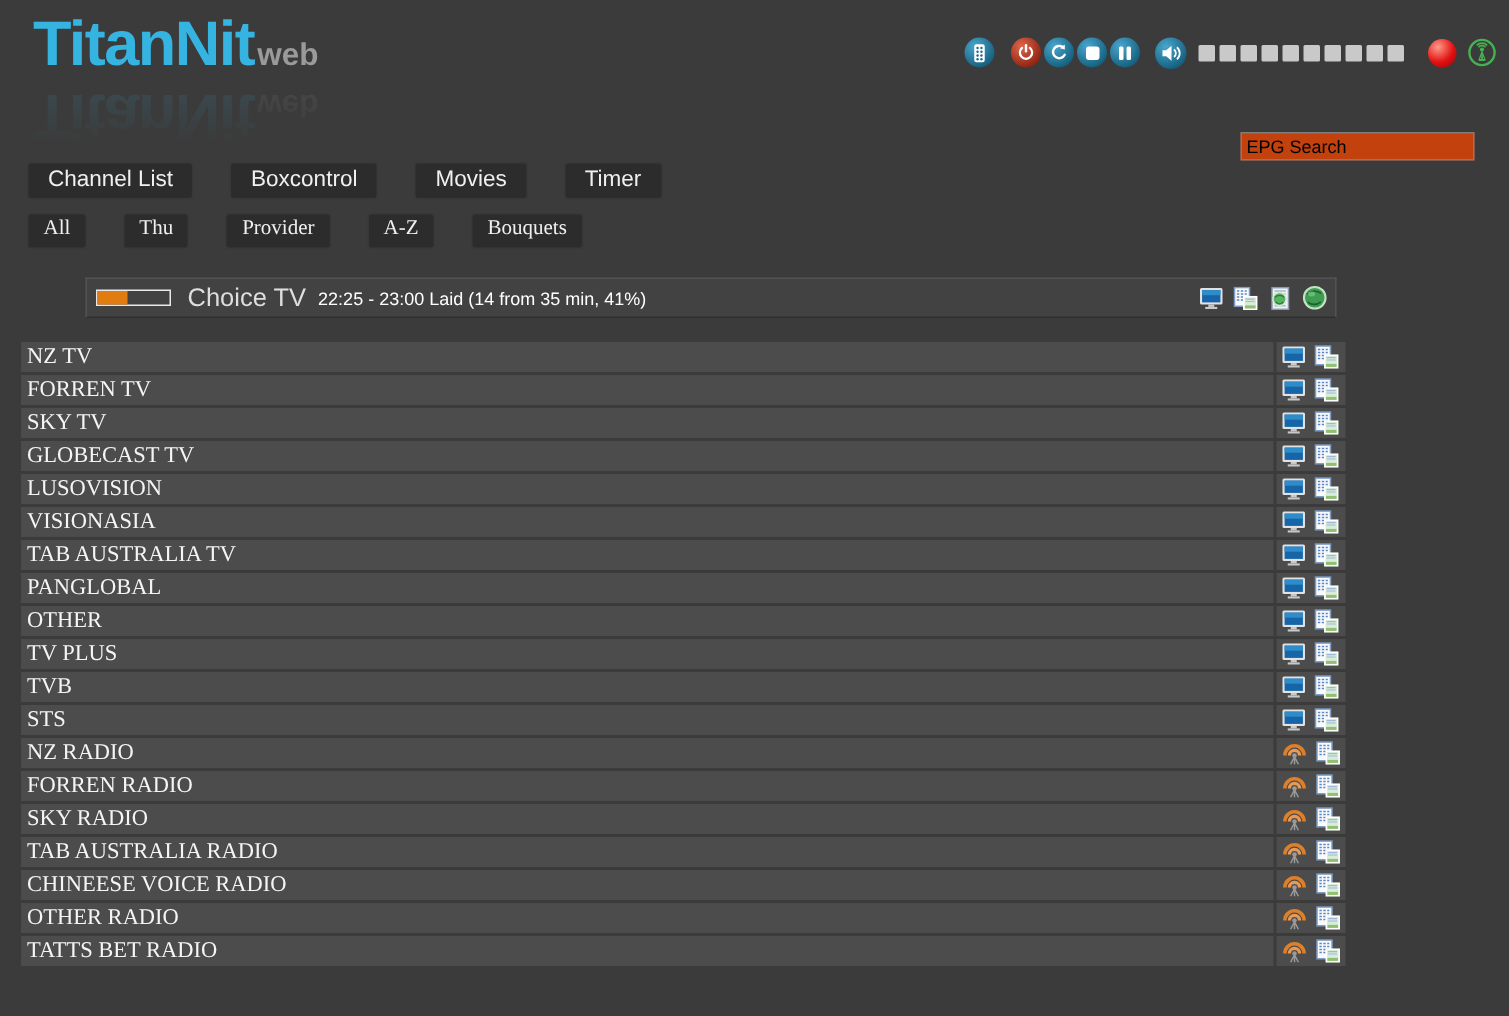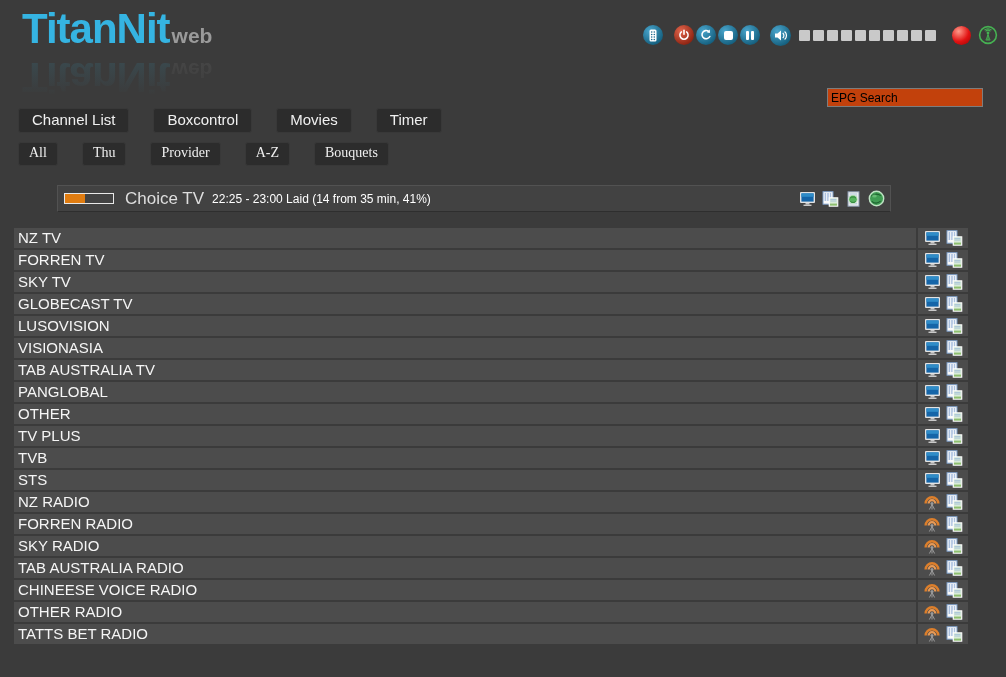--- a/index.html
+++ b/index.html
@@ -44,21 +44,21 @@
   
   .now-bar{position:absolute;left:14px;top:185px;width:834px;height:27px;box-sizing:border-box;
     background:#424242;border:1px solid #525252;border-bottom-color:#2e2e2e;
     display:flex;align-items:center;margin-left:43px;}
   .progress{margin-left:6px;width:48px;height:9px;border:1px solid #e8e8e8;background:transparent;flex:0 0 auto;}
   .progress-fill{height:100%;background:#e07c10;}
   .np-channel{margin-left:11px;font-size:17px;color:#dedede;white-space:nowrap;}
   .np-epg{margin-left:8px;font-size:12px;color:#fff;white-space:nowrap;}
   .np-icons{margin-left:auto;margin-right:5px;display:flex;align-items:center;gap:6px;}
   
-  .channel-list{position:absolute;left:14px;top:228px;width:954px;}
+  .channel-list{position:absolute;left:14px;top:228px;width:883px;font-family:Liberation Serif, serif;}
   .row{display:flex;height:20px;margin-bottom:2px;}
   .row-name{width:902px;box-sizing:border-box;background:#4c4c4c;color:#f5f5f5;
     font-size:15px;line-height:20px;padding-left:4px;white-space:nowrap;overflow:hidden;}
   .row-icons{width:50px;margin-left:2px;background:#4c4c4c;display:flex;
     align-items:center;justify-content:center;gap:5px;}
   svg{display:block;}
 </style>
 </head>
 <body>
 

